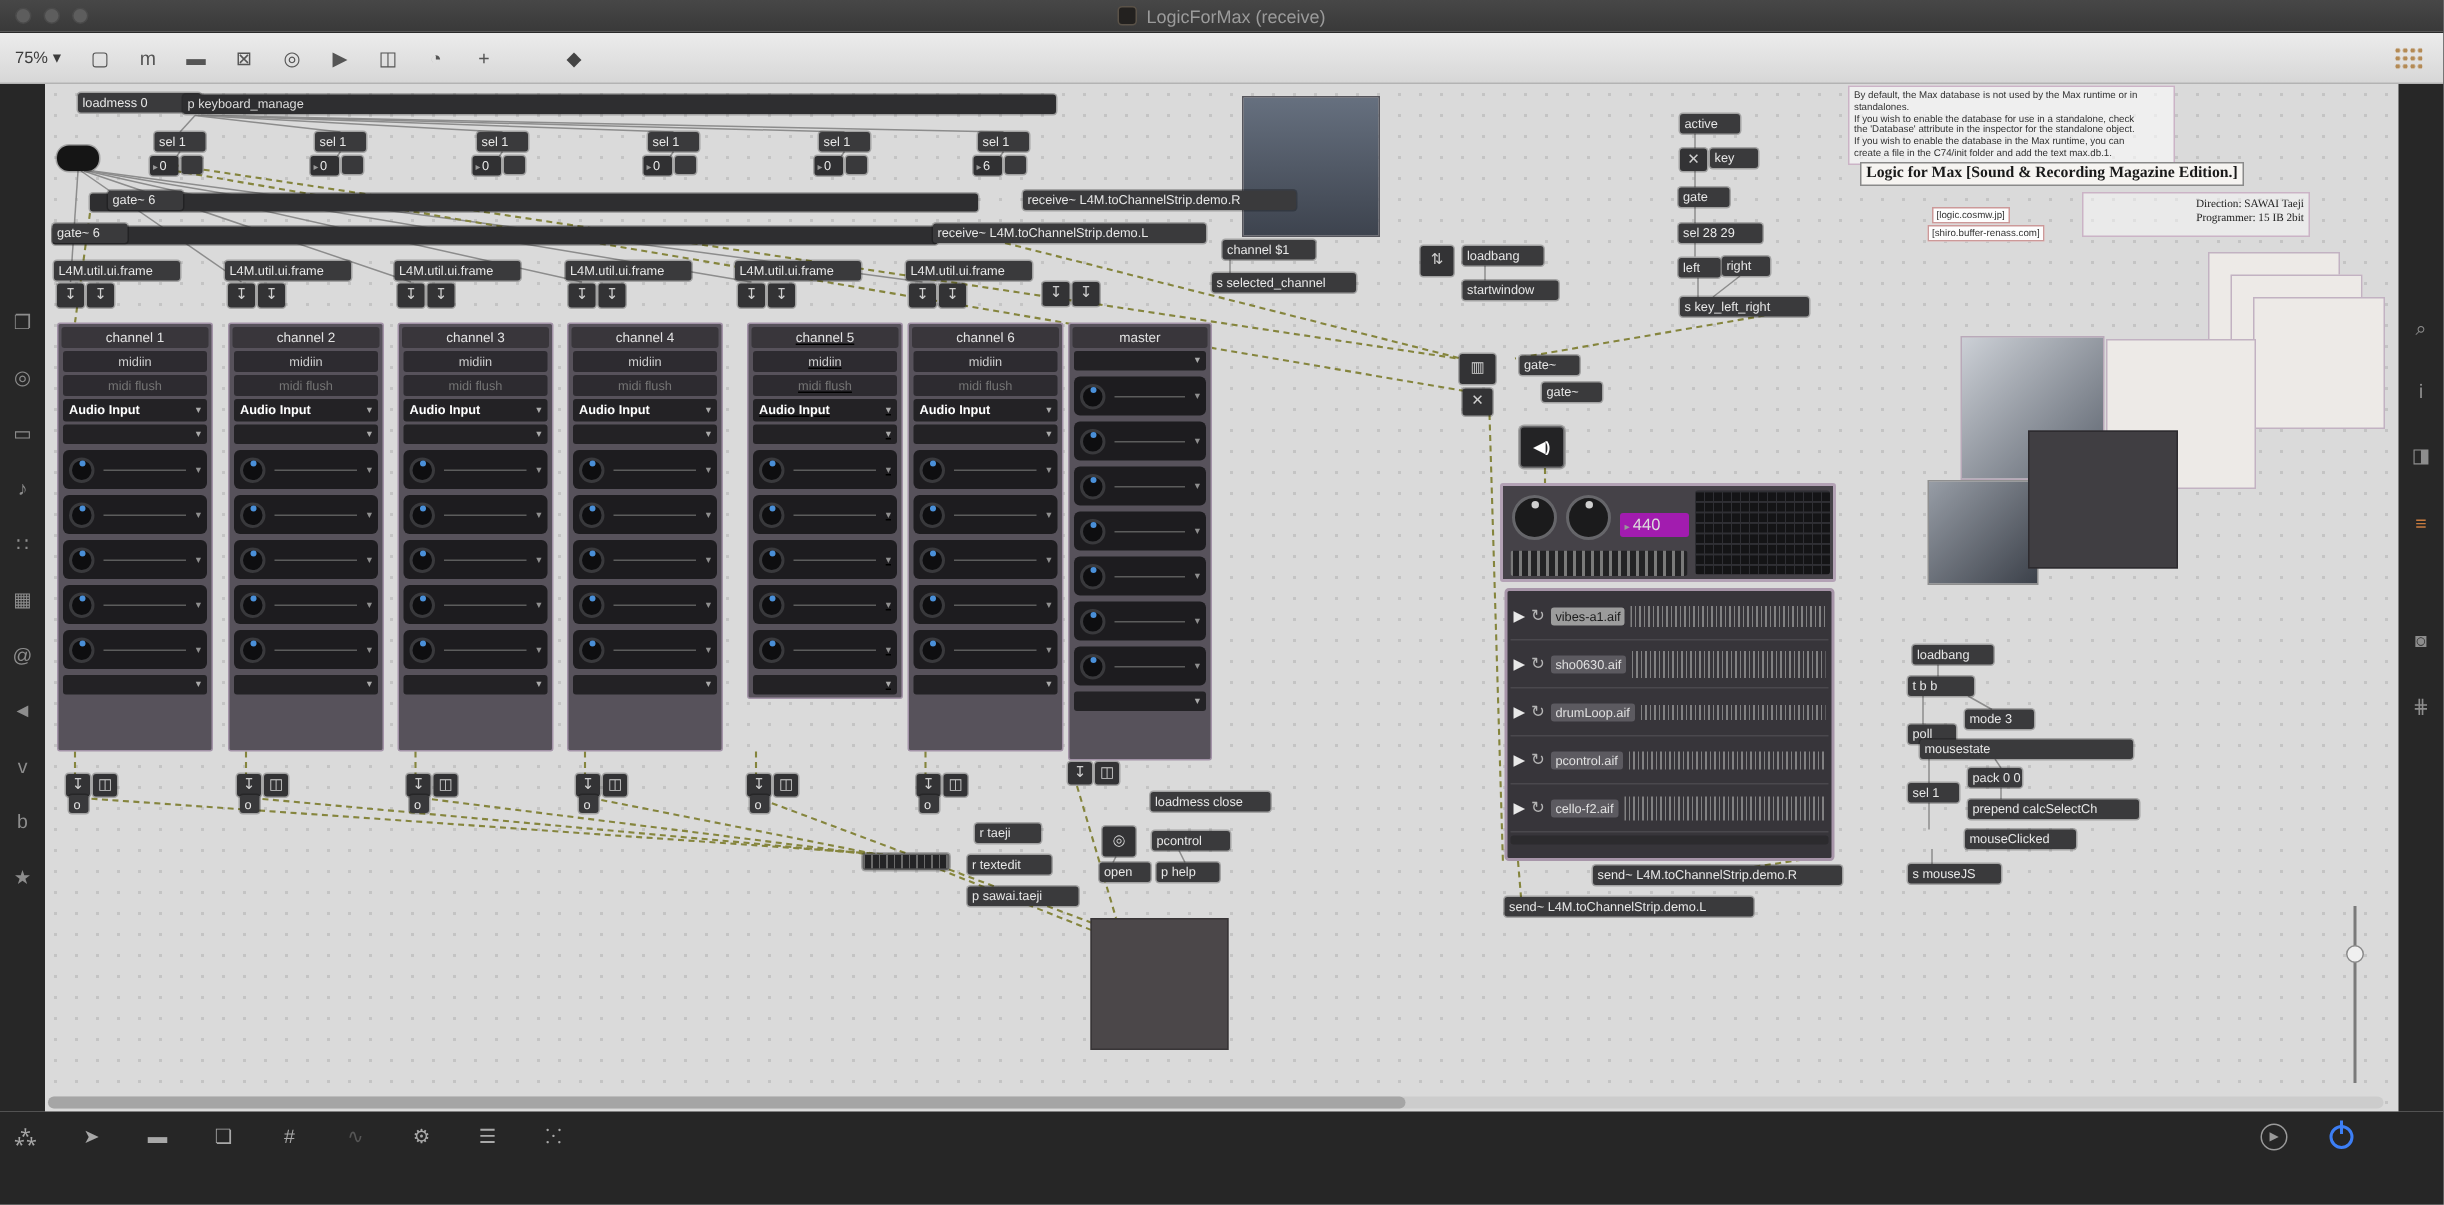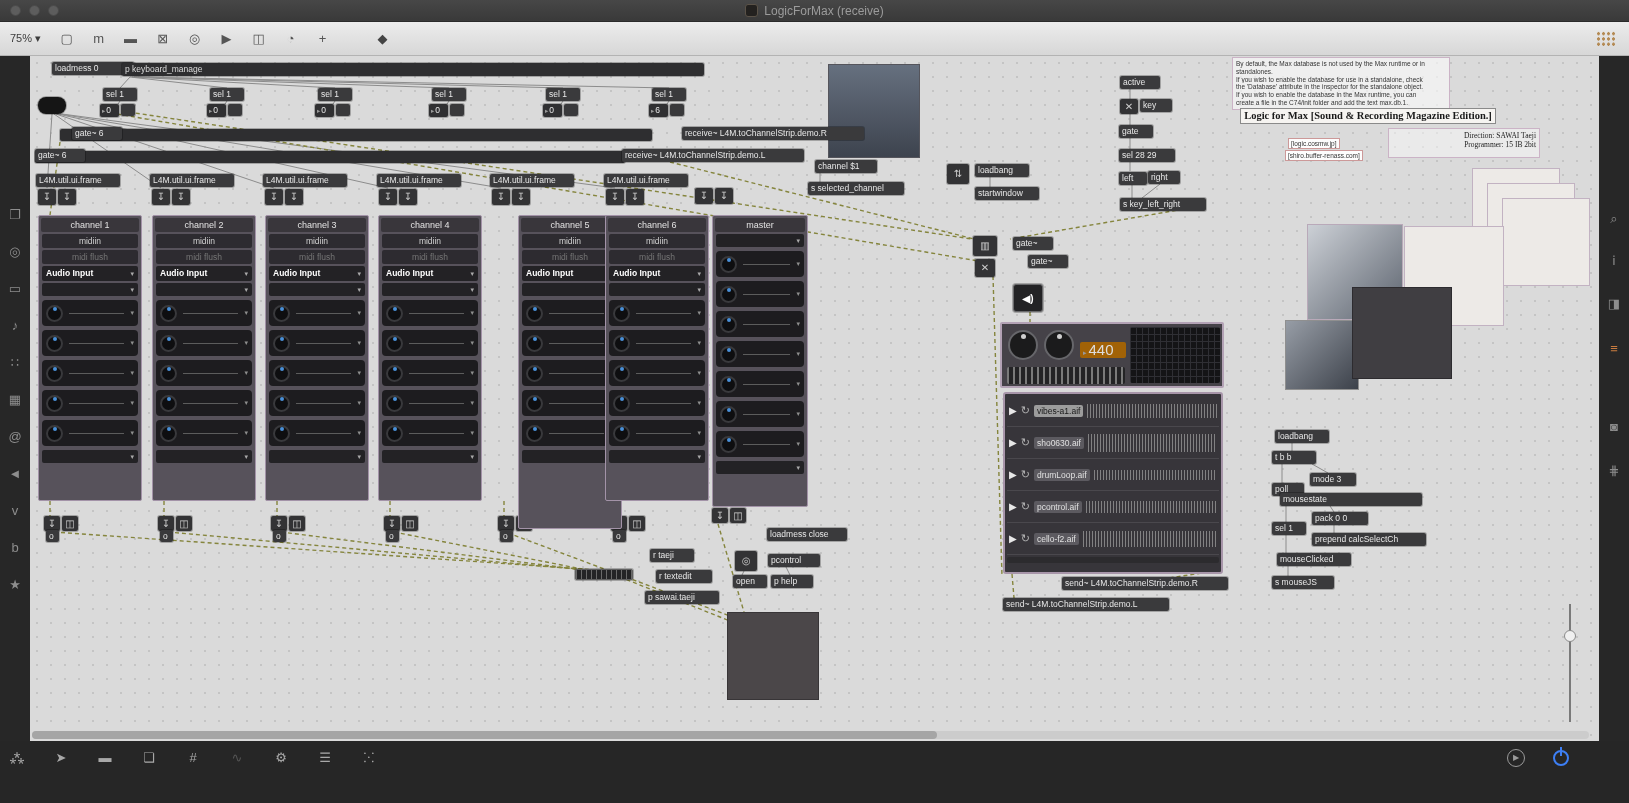--- a/index.html
+++ b/index.html
@@ -66,21 +66,21 @@
 .ploop{color:#b5b5b5;font-size:11px}
 .pname{font-size:8.5px;color:#e0e0e0;background:#5c5a60;padding:1px 3px;border-radius:2px;white-space:nowrap}
 .pname.sel{background:#9c9c9c;color:#1a1a1a}
 .pwave{flex:1;background-image:repeating-linear-gradient(90deg,#9a9a9a 0 1px,transparent 1px 3px);opacity:.75;align-self:center}
 .plfoot{height:6px;background:#2c2b2e;margin-top:2px;border-radius:2px}
 
 .dialpanel{position:absolute;left:970px;top:266px;width:224px;height:66px;background:#454248;border:2px solid #b3a2b5;border-radius:2px}
 .dial{position:absolute;width:30px;height:30px;border-radius:50%;background:#1b1b1c;border:2px solid #66666a;top:6px;left:6px}
 .dial::after{content:"";position:absolute;width:5px;height:5px;border-radius:50%;background:#cfcfcf;top:2px;left:11px}
 .dial.d2{left:42px}
-.numbox{position:absolute;left:78px;top:18px;width:46px;height:16px;background:#a16207;color:#ddd;font-size:15px;line-height:16px;padding:0 3px;border-radius:2px}
+.numbox{position:absolute;left:78px;top:18px;width:46px;height:16px;background:#a21caf;color:#ddd;font-size:11px;line-height:16px;padding:0 3px;border-radius:2px}
 .numbox::before{content:"▸";font-size:7px;color:#999;margin-right:2px}
 .stepgrid{position:absolute;left:128px;top:3px;width:90px;height:56px;background-color:#141416;background-image:linear-gradient(#2f2f34 1px,transparent 1px),linear-gradient(90deg,#2f2f34 1px,transparent 1px);background-size:6px 7px;border-radius:2px}
 .mslider{position:absolute;left:5px;top:43px;width:118px;height:17px;background-color:#232325;background-image:repeating-linear-gradient(90deg,#7a7a7a 0 2px,transparent 2px 6px);border-radius:2px}
 
 .panel{position:absolute}
 .panel.white{background:#edeae7;border:1px solid #c2b2c2}
 .panel.grad{background:linear-gradient(135deg,#ccd0d6,#5c636e);border:1px solid #b9a9b9}
 .panel.grad2{background:linear-gradient(135deg,#979da6,#3c414a);border:1px solid #8f8f8f}
 .panel.dark{background:#403e42;border:1px solid #2d2b2f}
 .panel.darkA{background:#4b4749;border:1px solid #383537}
@@ -353,21 +353,21 @@
       <div class="pbox tico" style="left: 682px; top: 452px; width: 16px; height: 15px; line-height: 15px;">↧</div>
       <div class="pbox tico" style="left: 700px; top: 452px; width: 16px; height: 15px; line-height: 15px;">◫</div>
       <div class="pbox tinybx" style="left: 16px; top: 474px; width: 13px;">o</div>
       <div class="pbox tinybx" style="left: 130px; top: 474px; width: 13px;">o</div>
       <div class="pbox tinybx" style="left: 243px; top: 474px; width: 13px;">o</div>
       <div class="pbox tinybx" style="left: 356px; top: 474px; width: 13px;">o</div>
       <div class="pbox tinybx" style="left: 470px; top: 474px; width: 13px;">o</div>
       <div class="pbox tinybx" style="left: 583px; top: 474px; width: 13px;">o</div>
       <div class="pbox mslbx" style="left: 545px; top: 513px; width: 58px; height: 11px; line-height: 11px;"></div>
       <div class="pbox" style="left: 620px; top: 493px; width: 44px;">r taeji</div>
-      <div class="pbox" style="left: 615px; top: 514px; width: 56px; margin-left: 11px;">r textedit</div>
+      <div class="pbox" style="left: 615px; top: 514px; width: 56px;">r textedit</div>
       <div class="pbox" style="left: 615px; top: 535px; width: 74px;">p sawai.taeji</div>
       <div class="pbox" style="left: 737px; top: 472px; width: 80px;">loadmess close</div>
       <div class="pbox tico" style="left: 705px; top: 495px; width: 22px; height: 20px; line-height: 20px;">◎</div>
       <div class="pbox" style="left: 738px; top: 498px; width: 52px;">pcontrol</div>
       <div class="pbox" style="left: 703px; top: 519px; width: 34px;">open</div>
       <div class="pbox" style="left: 741px; top: 519px; width: 42px;">p help</div>
       <div class="pbox" style="left: 785px; top: 104px; width: 62px;">channel $1</div>
       <div class="pbox" style="left: 778px; top: 126px; width: 96px;">s selected_channel</div>
       <div class="pbox tico" style="left: 917px; top: 108px; width: 22px; height: 20px; line-height: 20px;">⇅</div>
       <div class="pbox" style="left: 945px; top: 108px; width: 54px;">loadbang</div>
@@ -385,24 +385,24 @@
       <div class="pbox" style="left: 1089px; top: 69px; width: 34px;">gate</div>
       <div class="pbox" style="left: 1089px; top: 93px; width: 56px;">sel 28 29</div>
       <div class="pbox" style="left: 1089px; top: 116px; width: 28px;">left</div>
       <div class="pbox" style="left: 1118px; top: 115px; width: 32px;">right</div>
       <div class="pbox" style="left: 1090px; top: 142px; width: 86px;">s key_left_right</div>
       <div class="pbox" style="left: 1245px; top: 374px; width: 54px;">loadbang</div>
       <div class="pbox" style="left: 1242px; top: 395px; width: 44px;">t b b</div>
       <div class="pbox" style="left: 1280px; top: 417px; width: 46px;">mode 3</div>
       <div class="pbox" style="left: 1242px; top: 427px; width: 32px;">poll</div>
       <div class="pbox" style="left: 1250px; top: 437px; width: 142px;">mousestate</div>
-      <div class="pbox" style="left: 1282px; top: 456px; width: 56px;">pack 0 0</div>
+      <div class="pbox" style="left: 1282px; top: 456px; width: 36px;">pack 0 0</div>
       <div class="pbox" style="left: 1242px; top: 466px; width: 34px;">sel 1</div>
       <div class="pbox" style="left: 1282px; top: 477px; width: 114px;">prepend calcSelectCh</div>
-      <div class="pbox" style="left: 1247px; top: 497px; width: 74px;">mouseClicked</div>
+      <div class="pbox" style="left: 1280px; top: 497px; width: 74px;">mouseClicked</div>
       <div class="pbox" style="left: 1242px; top: 520px; width: 62px;">s mouseJS</div>
       <div class="strip" style="left: 8px; top: 159px; width: 104px; height: 286px;">
         <div class="strip-head">channel 1</div>
         <div class="srow">midiin</div>
         <div class="srow dim">midi flush</div>
         <div class="sdd">
           <span>Audio Input</span>
           <span class="car">▾</span>
         </div>
         <div class="sdd sm">
@@ -558,21 +558,21 @@
         <div class="krow">
           <span class="knob"></span>
           <span class="kline"></span>
           <span class="kcar">▾</span>
         </div>
         <div class="sdd sm">
           <span></span>
           <span class="car">▾</span>
         </div>
       </div>
-      <div class="strip" style="left: 488px; top: 159px; width: 104px; height: 314px;">
+      <div class="strip" style="left: 468px; top: 159px; width: 104px; height: 251px; text-decoration: underline;">
         <div class="strip-head">channel 5</div>
         <div class="srow">midiin</div>
         <div class="srow dim">midi flush</div>
         <div class="sdd">
           <span>Audio Input</span>
           <span class="car">▾</span>
         </div>
         <div class="sdd sm">
           <span></span>
           <span class="car">▾</span>

